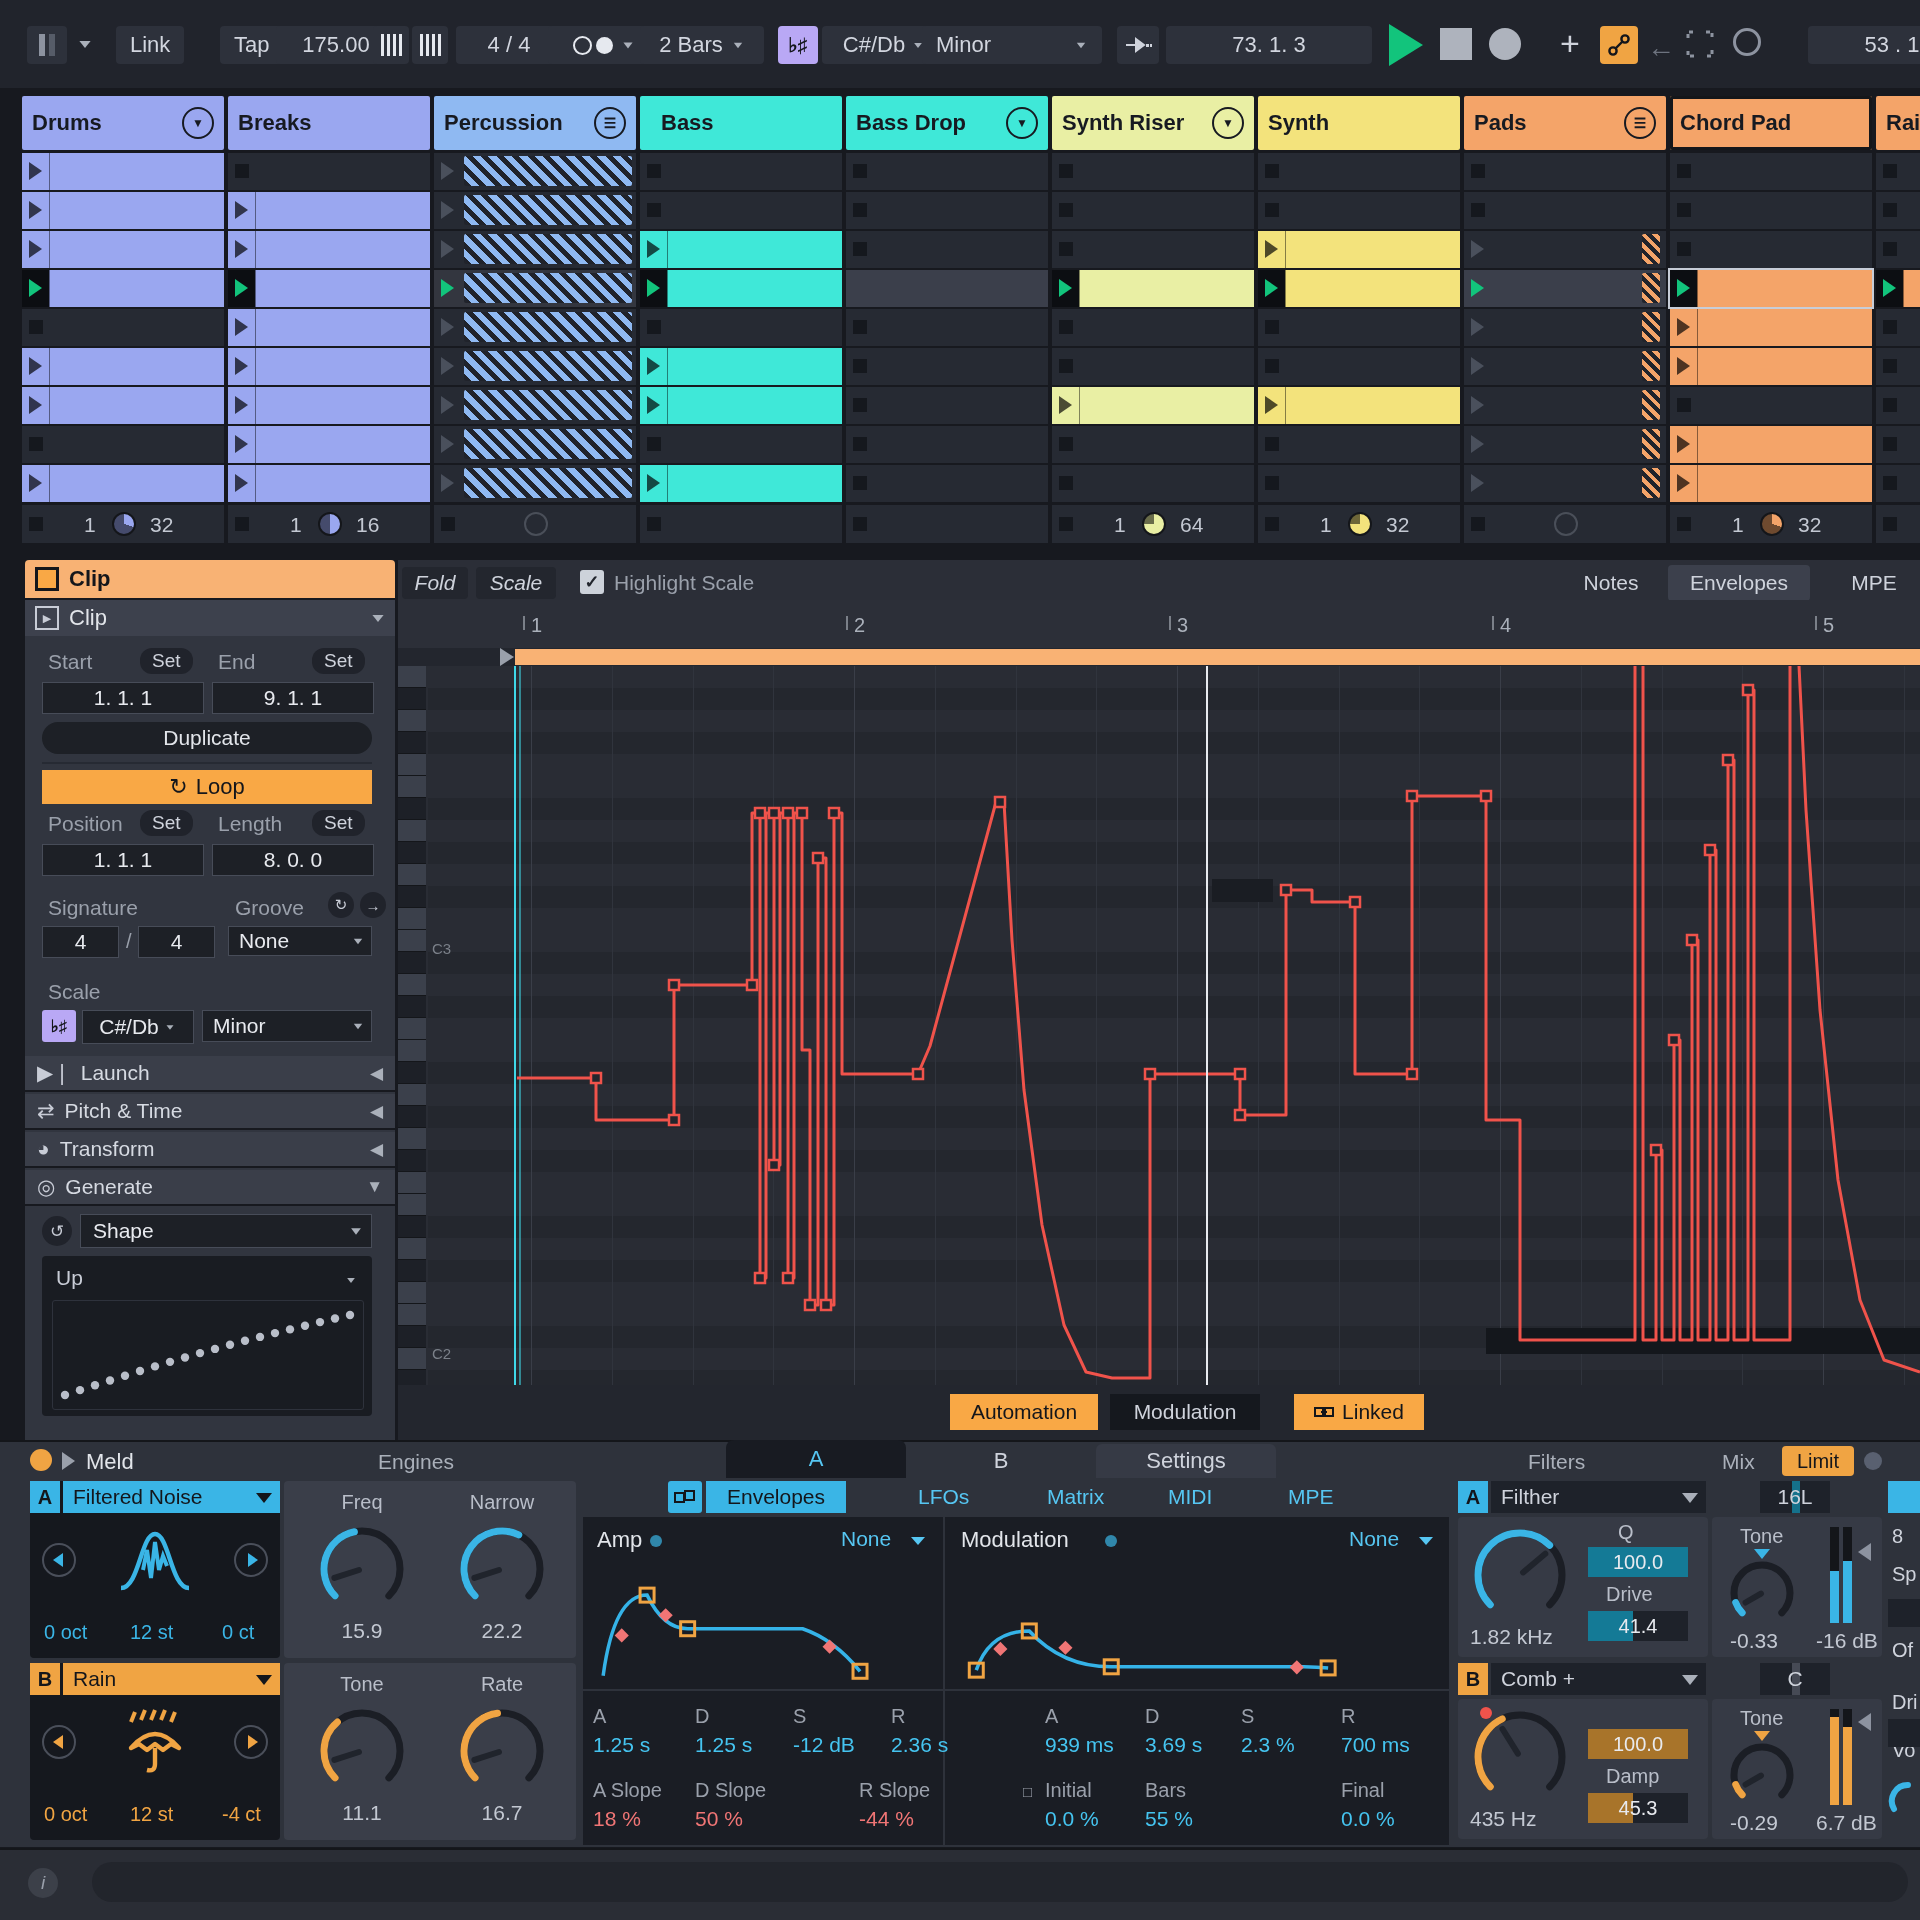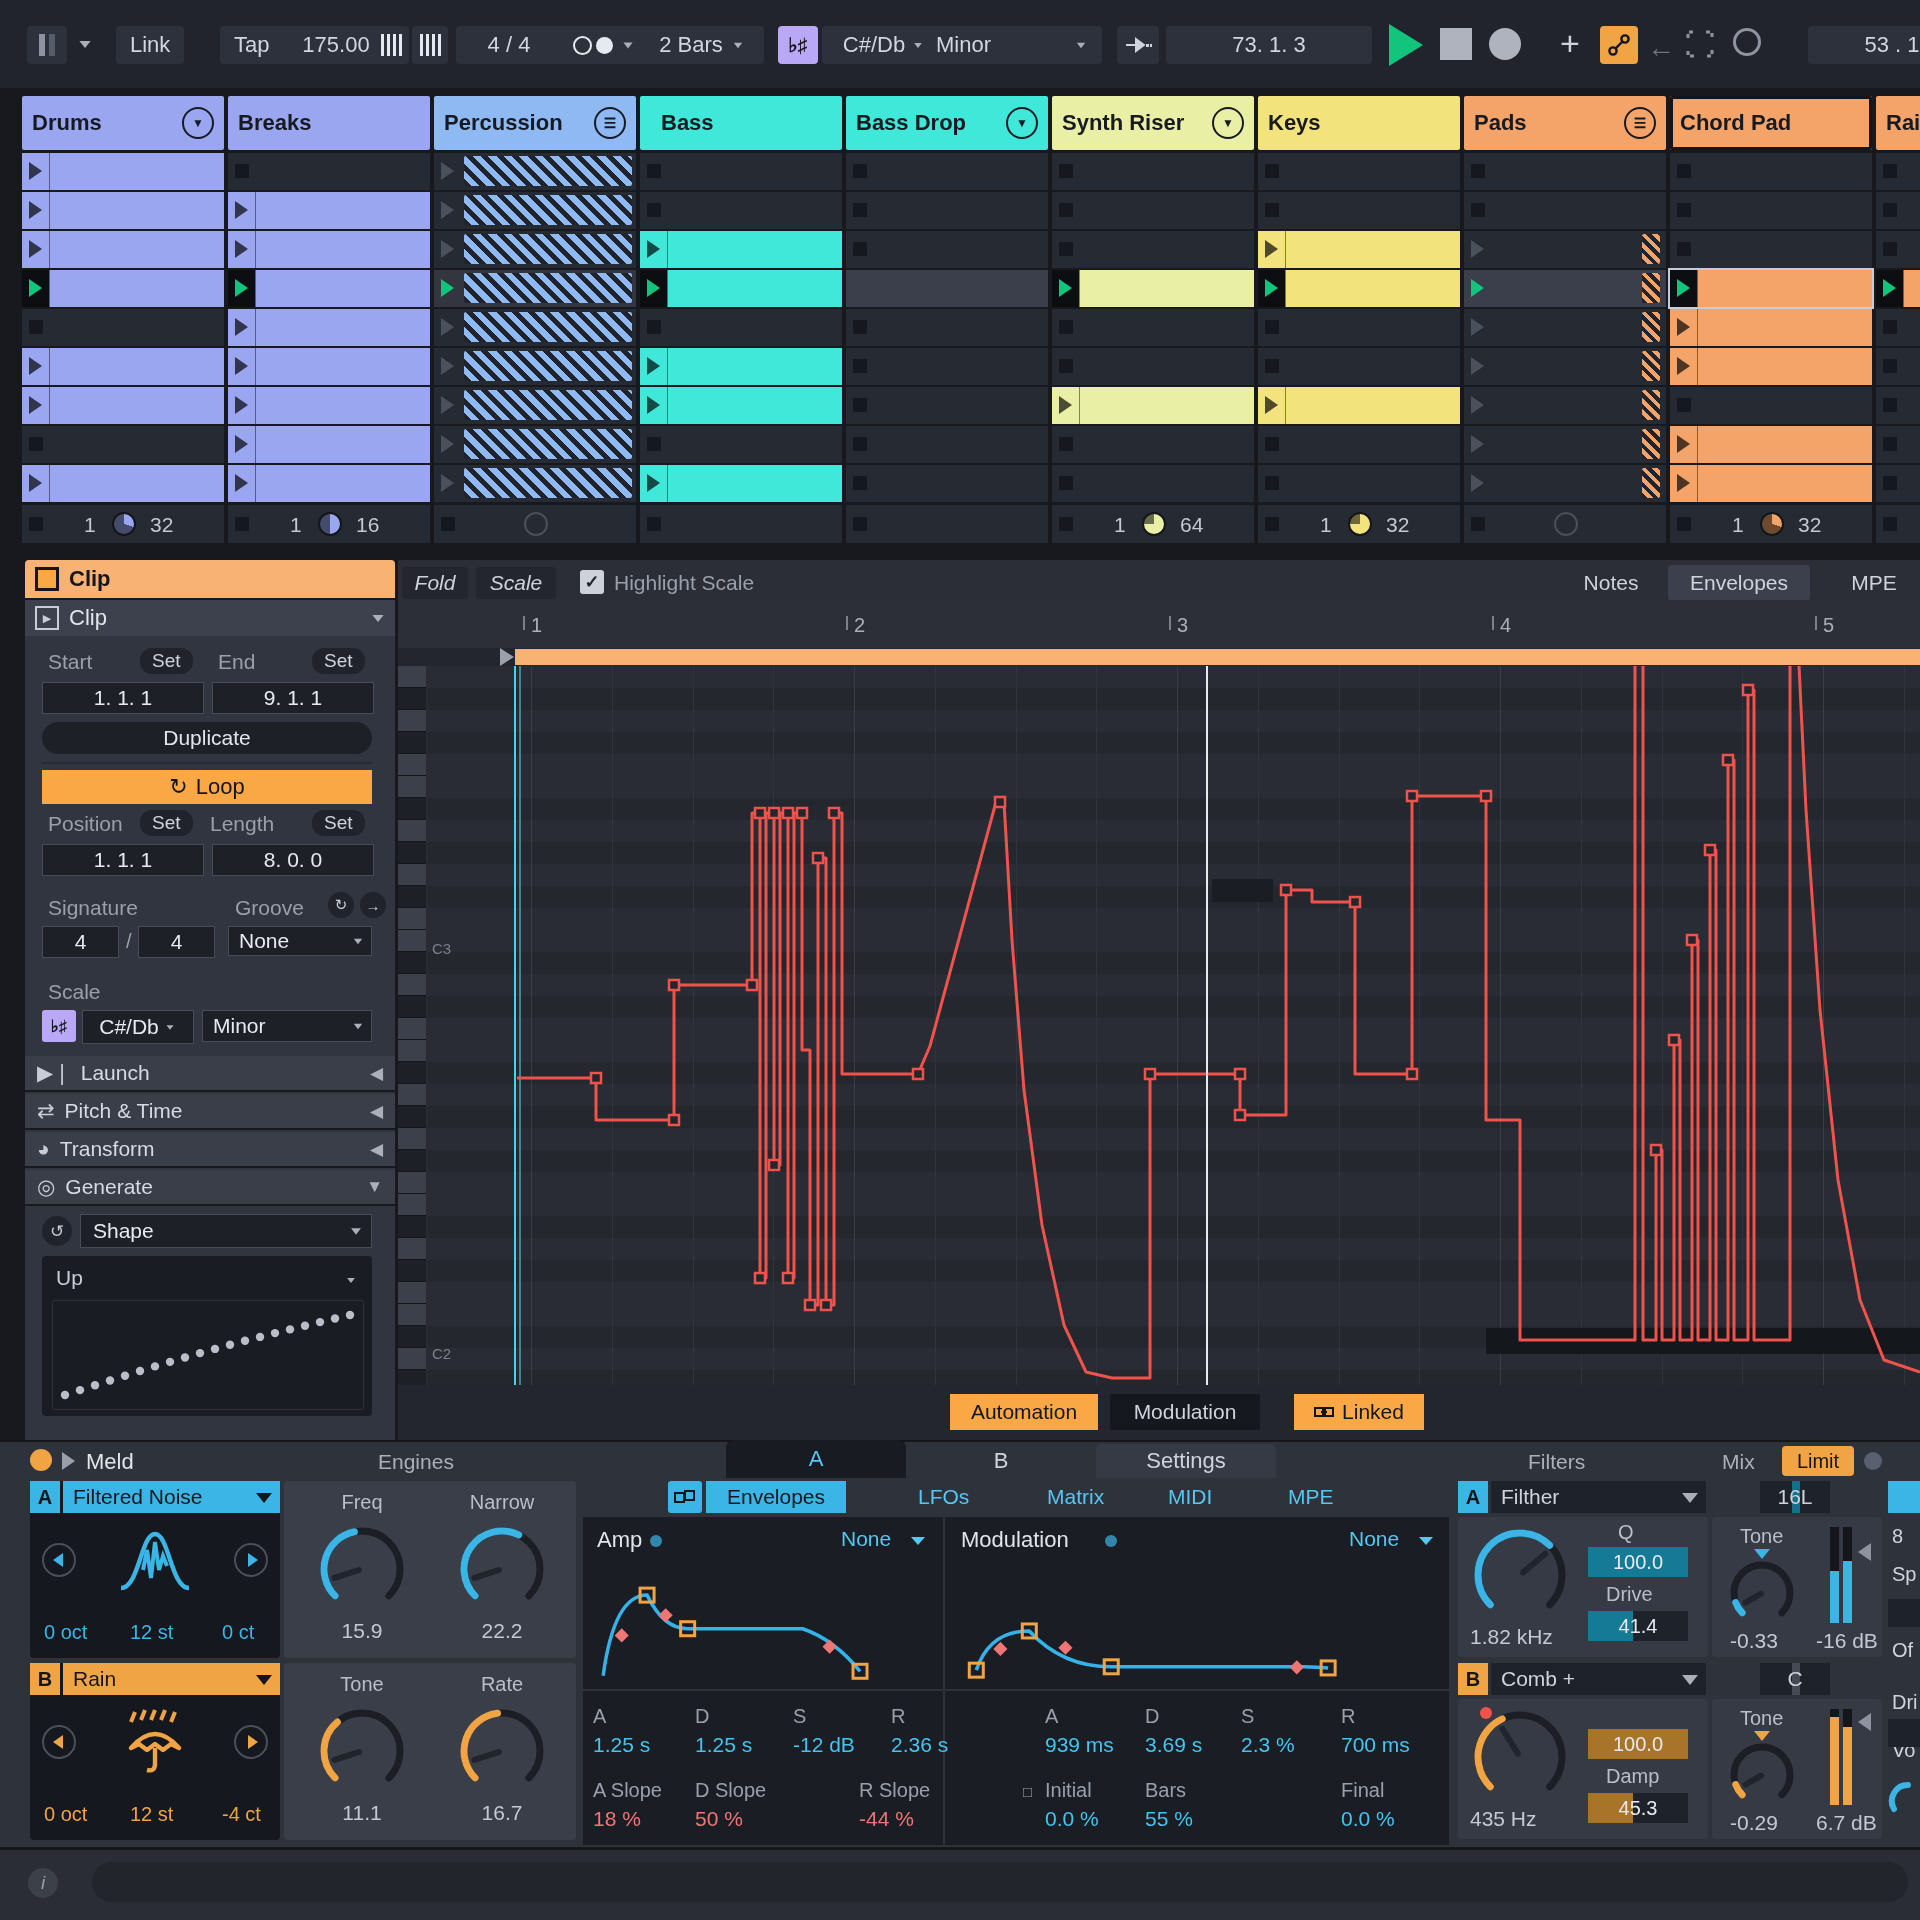--- a/index.html
+++ b/index.html
@@ -439,21 +439,21 @@
       <div class="cell" style="position: absolute; left: 1052px; top: 465px; width: 202px;">
         <span class="stopsq"></span>
       </div>
       <div class="cell statusrow" style="position: absolute; left: 1052px; top: 505px; width: 202px; height: 38px; background: rgb(38, 42, 51);">
         <span class="stopsq"></span>
         <span class="snum" style="left: 62px;">1</span>
         <span class="pie" style="left: 90px; background: conic-gradient(rgb(233, 239, 164) 270deg, rgb(105, 108, 74) 0deg); border: 2px solid rgb(20, 22, 26); box-sizing: border-box;"></span>
         <span class="snum" style="left: 128px;">64</span>
       </div>
       <div class="thead" style="position: absolute; left: 1258px; width: 202px; background: rgb(243, 227, 124);">
-        <span>Keys</span>
+        <span>Synth</span>
       </div>
       <div class="cell" style="position: absolute; left: 1258px; top: 153px; width: 202px;">
         <span class="stopsq"></span>
       </div>
       <div class="cell" style="position: absolute; left: 1258px; top: 192px; width: 202px;">
         <span class="stopsq"></span>
       </div>
       <div class="cell" style="position: absolute; left: 1258px; top: 231px; width: 202px; background: rgb(243, 227, 124);">
         <div style="position: absolute; left: 0px; top: 0px; width: 27px; height: 37px; background: rgb(243, 227, 124);">
           <span class="tri" style="border-left-color: rgb(78, 73, 40);"></span>
@@ -660,21 +660,21 @@
     <div class="abs" style="left:42px;top:722px;width:330px;height:32px;background:#1d2026;border-radius:16px;display:flex;align-items:center;justify-content:center;font-size:21px;color:#e2e5ea;">
         <span>Duplicate</span>
       </div>
     <div class="abs" style="left:42px;top:762px;width:330px;height:2px;background:#262a33;"></div>
     <div class="abs" style="left:42px;top:770px;width:330px;height:34px;background:#f9a845;display:flex;align-items:center;justify-content:center;color:#14161b;font-size:22px;">
       <span style="margin-right:8px;font-size:22px;">↻</span>
         <span>Loop</span>
     </div>
     <span class="abs dim" style="left:48px;top:812px;font-size:21px;">Position</span>
     <span class="abs pill" style="left:140px;top:810px;">Set</span>
-    <span class="abs dim" style="left:210px;top:812px;font-size:21px;">Length</span>
+    <span class="abs dim" style="left:218px;top:812px;font-size:21px;">Length</span>
     <span class="abs pill" style="left:312px;top:810px;">Set</span>
     <div class="abs valbox" style="left:42px;top:844px;width:160px;height:30px;">
         <span>1.  1.  1</span>
       </div>
     <div class="abs valbox" style="left:212px;top:844px;width:160px;height:30px;">
         <span>8.  0.  0</span>
       </div>
 
     <span class="abs dim" style="left:48px;top:896px;font-size:21px;">Signature</span>
     <span class="abs dim" style="left:235px;top:896px;font-size:21px;">Groove</span>

